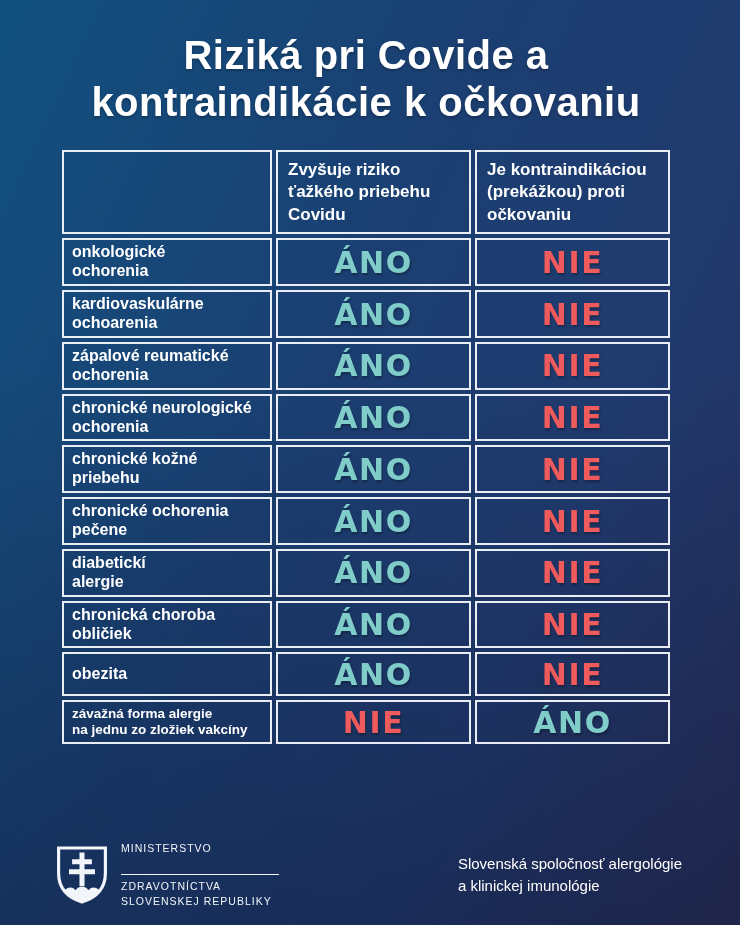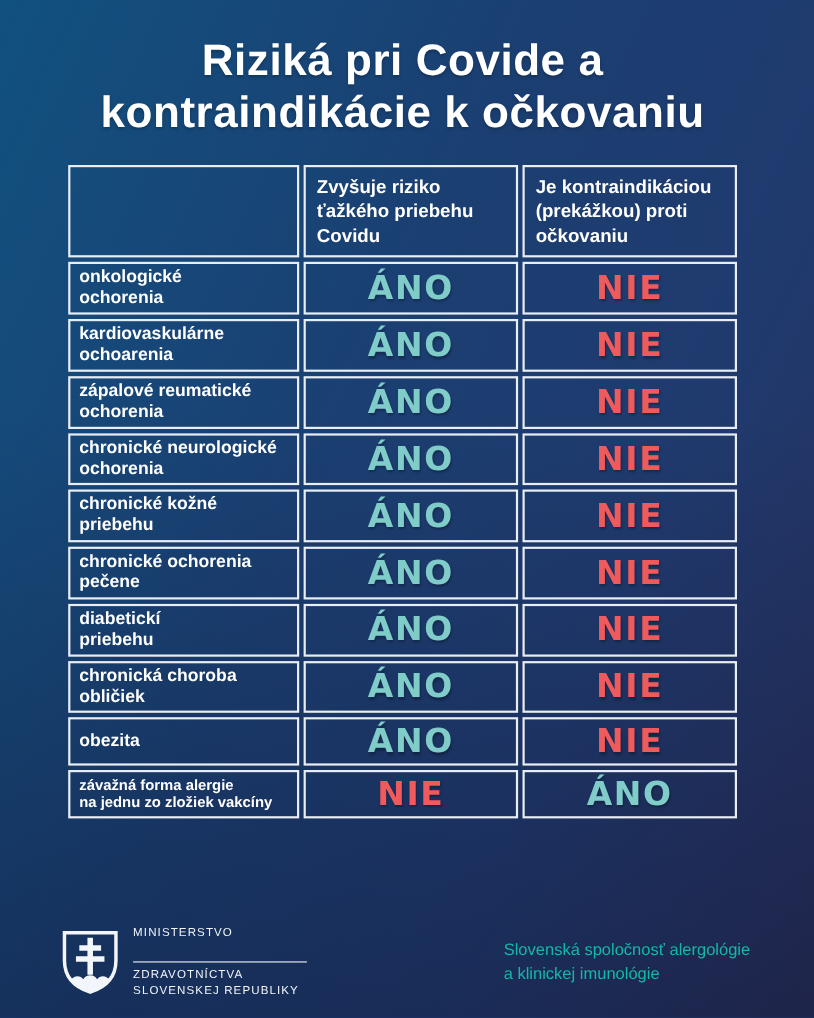--- a/index.html
+++ b/index.html
@@ -89,21 +89,21 @@
     display: inline-block;
     border-bottom: 1.5px solid #f2f5fa;
     padding-bottom: 17px;
     margin-bottom: 4px;
     min-width: 158px;
   }
   .ministry-text div { white-space: nowrap; }
   .society {
     font-size: 15px;
     line-height: 1.5;
-    color: #14b8a6;
+    color: #ffffff;
     white-space: pre-line;
     text-align: left;
   }
 </style>
 </head>
 <body>
 
 <div class="page">
 
   <h1 class="title">Riziká pri Covide a
@@ -159,21 +159,21 @@
           <td class="val" style="color: rgb(239, 90, 92);">NIE</td>
         </tr>
         <tr>
           <td class="label">chronické ochorenia
 pečene</td>
           <td class="val" style="color: rgb(127, 204, 201);">ÁNO</td>
           <td class="val" style="color: rgb(239, 90, 92);">NIE</td>
         </tr>
         <tr>
           <td class="label">diabetickí
-priebehu</td>
+alergie</td>
           <td class="val" style="color: rgb(127, 204, 201);">ÁNO</td>
           <td class="val" style="color: rgb(239, 90, 92);">NIE</td>
         </tr>
         <tr>
           <td class="label">chronická choroba
 obličiek</td>
           <td class="val" style="color: rgb(127, 204, 201);">ÁNO</td>
           <td class="val" style="color: rgb(239, 90, 92);">NIE</td>
         </tr>
         <tr>

